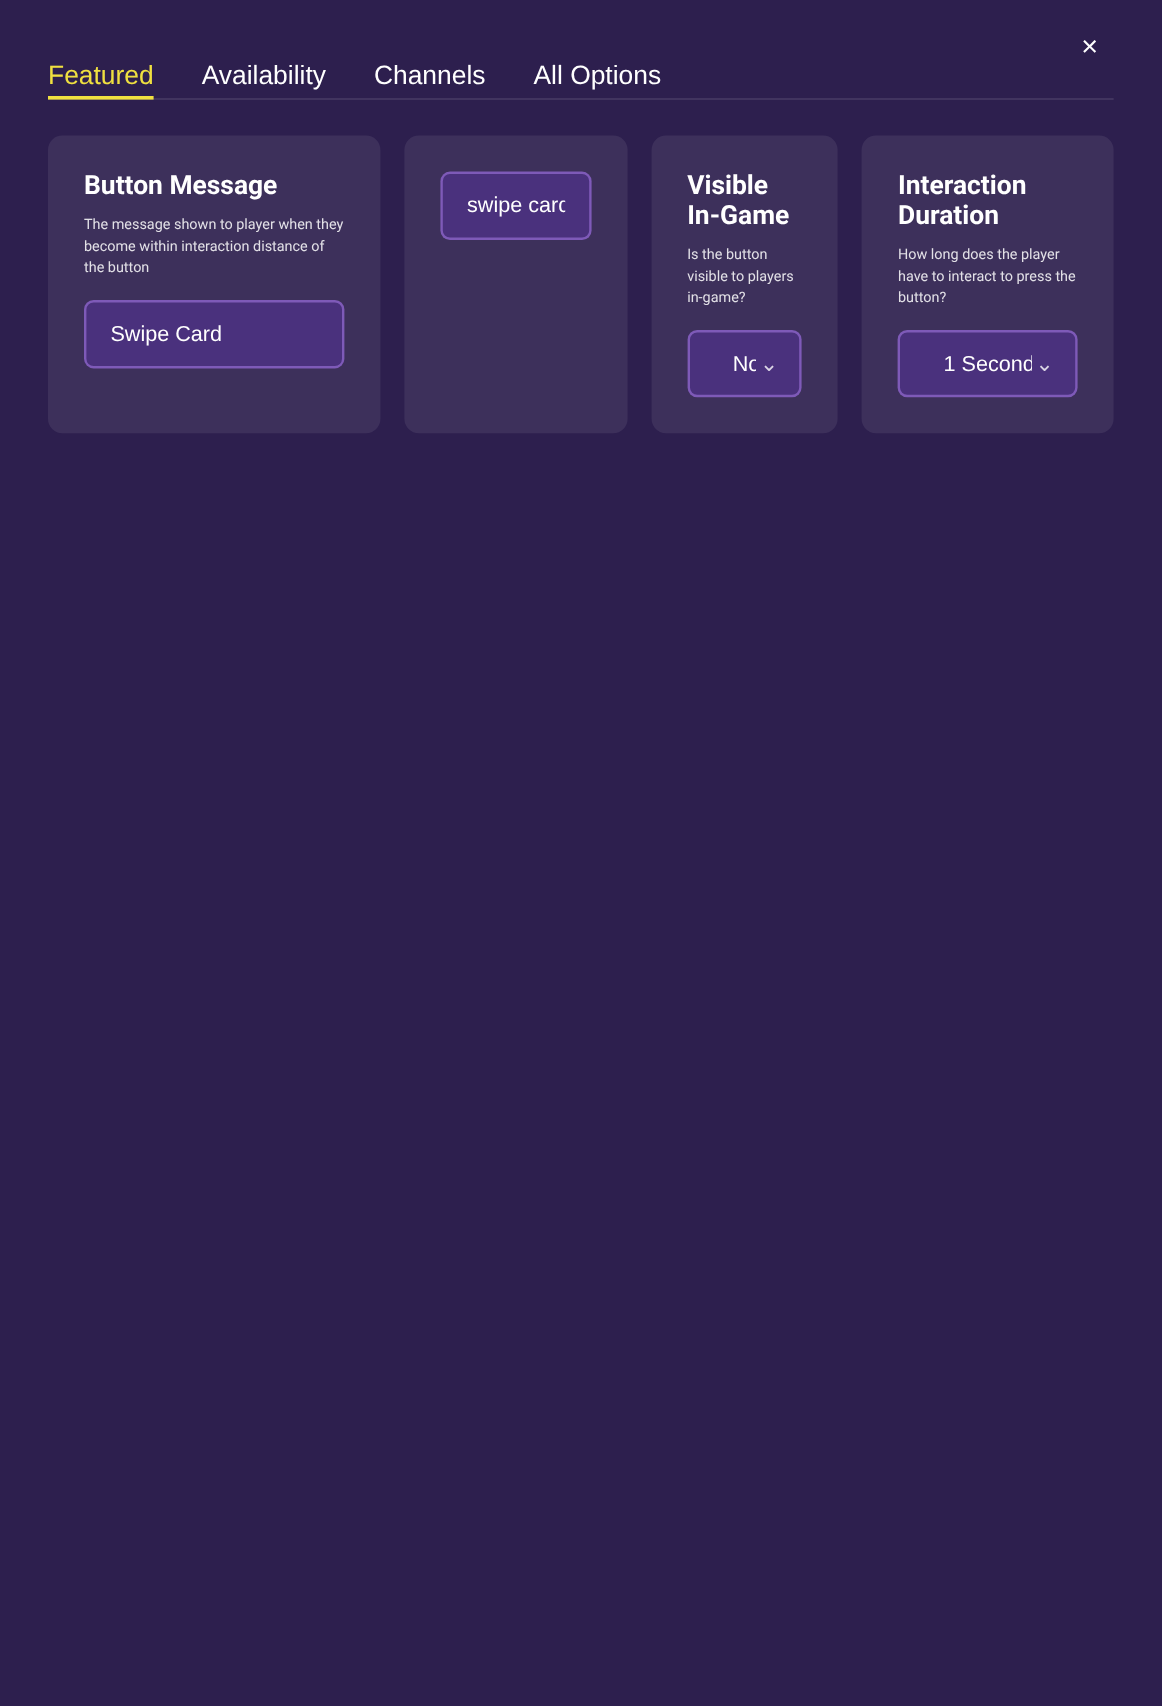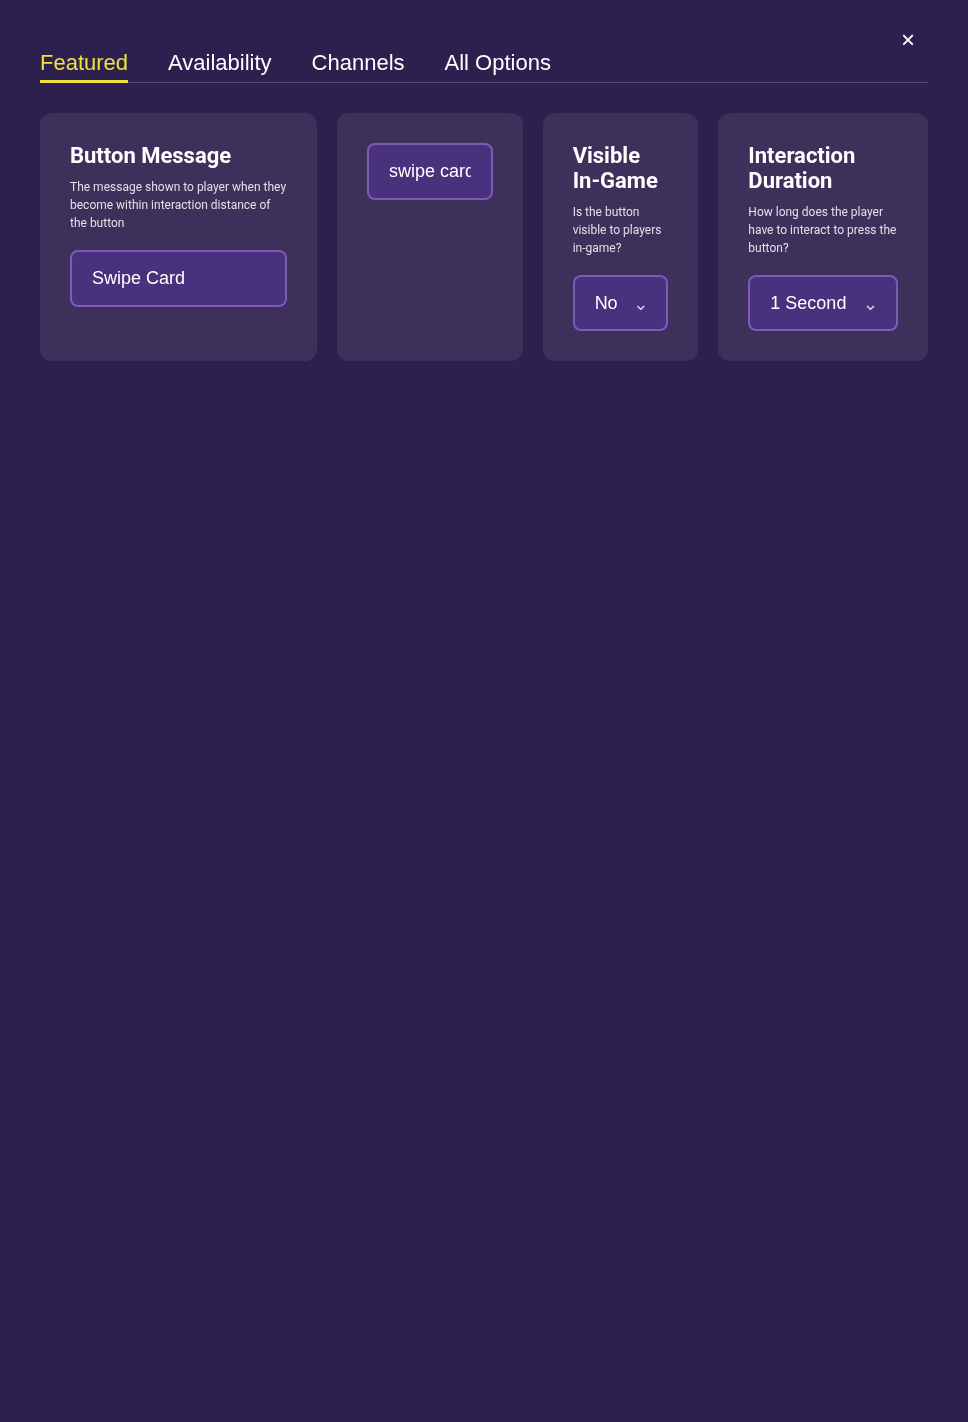--- a/index.html
+++ b/index.html
@@ -109,21 +109,21 @@
     .select-wrapper {
       position: relative;
       width: 100%;
     }
 
     .select-field {
       width: 100%;
       background-color: rgba(80, 50, 140, 0.7);
       border: 2px solid rgba(140, 100, 200, 0.8);
       border-radius: 8px;
-      padding: 16px 20px;
+      padding: 16px 36px;
       color: #ffffff;
       font-size: 18px;
       outline: none;
       appearance: none;
       -webkit-appearance: none;
       cursor: pointer;
     }
 
     .chevron-icon {
       position: absolute;

